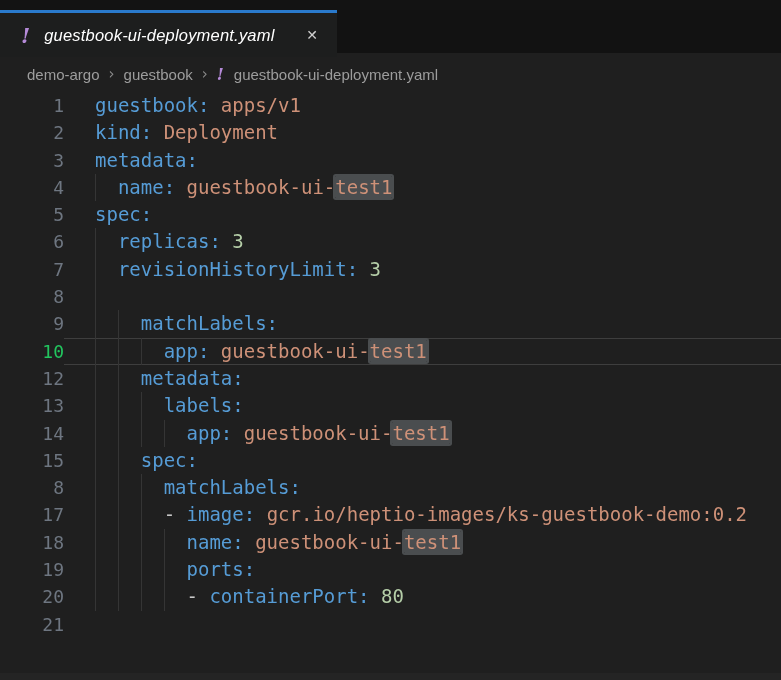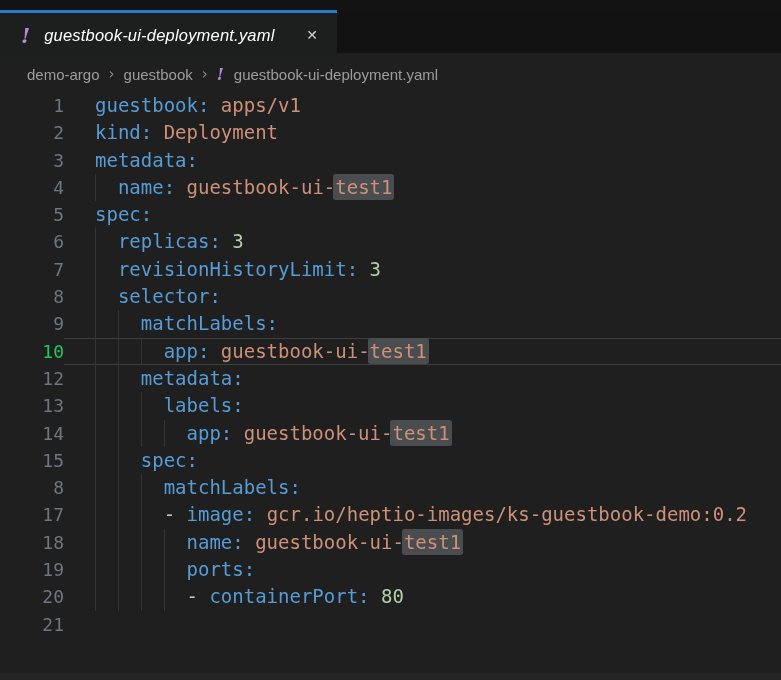--- a/index.html
+++ b/index.html
@@ -124,21 +124,21 @@
       <div class="row">
         <div class="gutter">6</div>
         <div class="line-body"><span class="guide" style="left: 31px;"></span><span class="tk-ws">  </span><span class="tk-key">replicas:</span><span class="tk-ws"> </span><span class="tk-num">3</span></div>
       </div>
       <div class="row">
         <div class="gutter">7</div>
         <div class="line-body"><span class="guide" style="left: 31px;"></span><span class="tk-ws">  </span><span class="tk-key">revisionHistoryLimit:</span><span class="tk-ws"> </span><span class="tk-num">3</span></div>
       </div>
       <div class="row">
         <div class="gutter">8</div>
-        <div class="line-body"><span class="guide" style="left: 31px;"></span><span class="tk-ws">  </span><span class="tk-key">selector:</span></div>
+        <div class="line-body"><span class="guide" style="left: 31px;"></span><span class="tk-ws">  </span></div>
       </div>
       <div class="row">
         <div class="gutter">9</div>
         <div class="line-body"><span class="guide" style="left: 31px;"></span><span class="guide" style="left: 53.88px;"></span><span class="tk-ws">    </span><span class="tk-key">matchLabels:</span></div>
       </div>
       <div class="row current">
         <div class="gutter">10</div>
         <div class="line-body"><span class="guide" style="left: 31px;"></span><span class="guide" style="left: 53.88px;"></span><span class="guide" style="left: 76.76px;"></span><span class="tk-ws">      </span><span class="tk-key">app:</span><span class="tk-ws"> </span><span class="tk-str">guestbook-ui-</span><span class="tk-hl">test1</span></div>
       </div>
       <div class="row">

